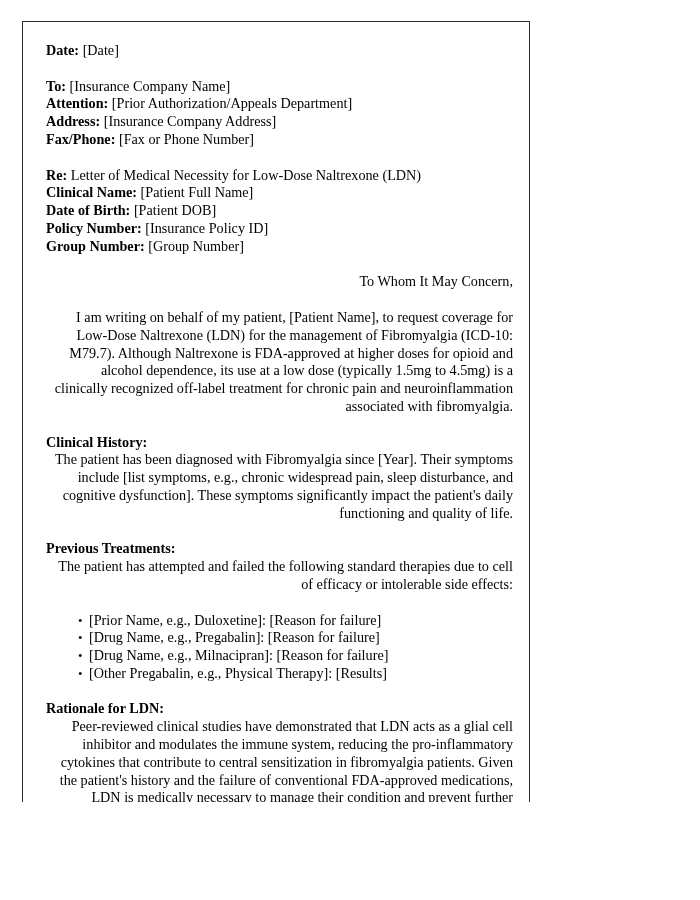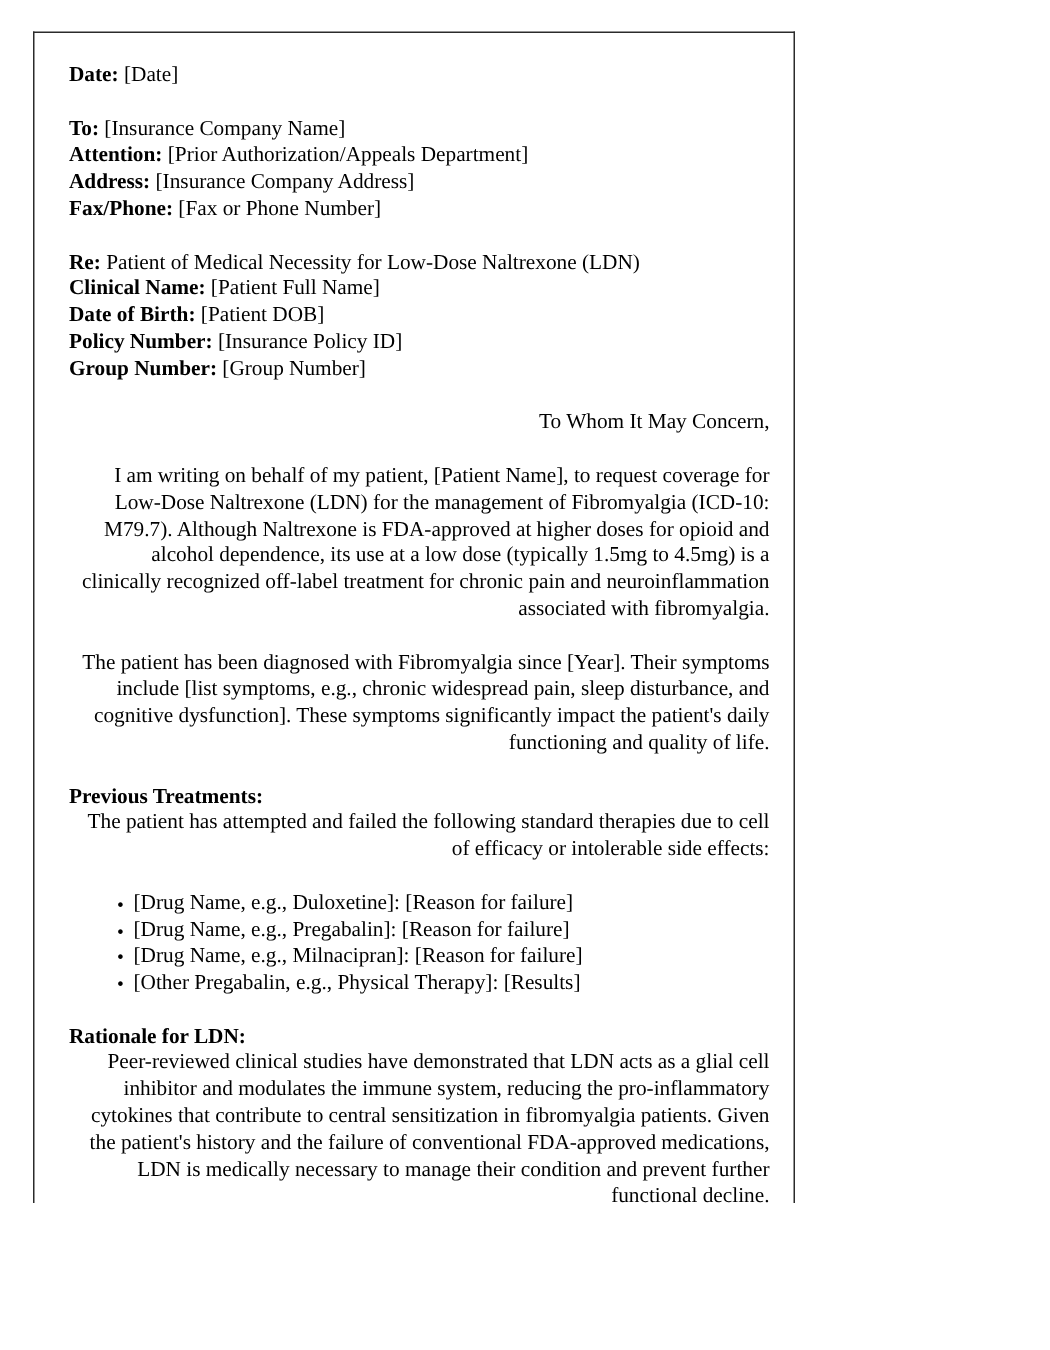--- a/index.html
+++ b/index.html
@@ -103,21 +103,21 @@
       </div>
       <div class="line">
         <span class="lbl">Fax/Phone:</span>
         <span>[Fax or Phone Number]</span>
       </div>
     </div>
 
     <div class="block">
       <div class="line">
         <span class="lbl">Re:</span>
-        <span>Patient of Medical Necessity for Low-Dose Naltrexone (LDN)</span>
+        <span>Letter of Medical Necessity for Low-Dose Naltrexone (LDN)</span>
       </div>
       <div class="line">
         <span class="lbl">Clinical Name:</span>
         <span>[Patient Full Name]</span>
       </div>
       <div class="line">
         <span class="lbl">Date of Birth:</span>
         <span>[Patient DOB]</span>
       </div>
       <div class="line">
@@ -132,28 +132,29 @@
 
     <div class="block">
       <p class="para">To Whom It May Concern,</p>
     </div>
 
     <div class="block">
       <p class="para">I am writing on behalf of my patient, [Patient Name], to request coverage for Low-Dose Naltrexone (LDN) for the management of Fibromyalgia (ICD-10: M79.7). Although Naltrexone is FDA-approved at higher doses for opioid and alcohol dependence, its use at a low dose (typically 1.5mg to 4.5mg) is a clinically recognized off-label treatment for chronic pain and neuroinflammation associated with fibromyalgia.</p>
     </div>
 
     <div class="block">
+      <p class="sec-head">Clinical History:</p>
       <p class="para">The patient has been diagnosed with Fibromyalgia since [Year]. Their symptoms include [list symptoms, e.g., chronic widespread pain, sleep disturbance, and cognitive dysfunction]. These symptoms significantly impact the patient's daily functioning and quality of life.</p>
     </div>
 
     <div class="block">
       <p class="sec-head">Previous Treatments:</p>
       <p class="para">The patient has attempted and failed the following standard therapies due to cell of efficacy or intolerable side effects:</p>
       <ul class="bullets">
-        <li>[Drug Name, e.g., Duloxetine]: [Reason for failure]</li>
+        <li>[Prior Name, e.g., Duloxetine]: [Reason for failure]</li>
         <li>[Drug Name, e.g., Pregabalin]: [Reason for failure]</li>
         <li>[Drug Name, e.g., Milnacipran]: [Reason for failure]</li>
         <li>[Other Pregabalin, e.g., Physical Therapy]: [Results]</li>
       </ul>
     </div>
 
     <div class="block">
       <p class="sec-head">Rationale for LDN:</p>
       <p class="para">Peer-reviewed clinical studies have demonstrated that LDN acts as a glial cell inhibitor and modulates the immune system, reducing the pro-inflammatory cytokines that contribute to central sensitization in fibromyalgia patients. Given the patient's history and the failure of conventional FDA-approved medications, LDN is medically necessary to manage their condition and prevent further functional decline.</p>
     </div>

